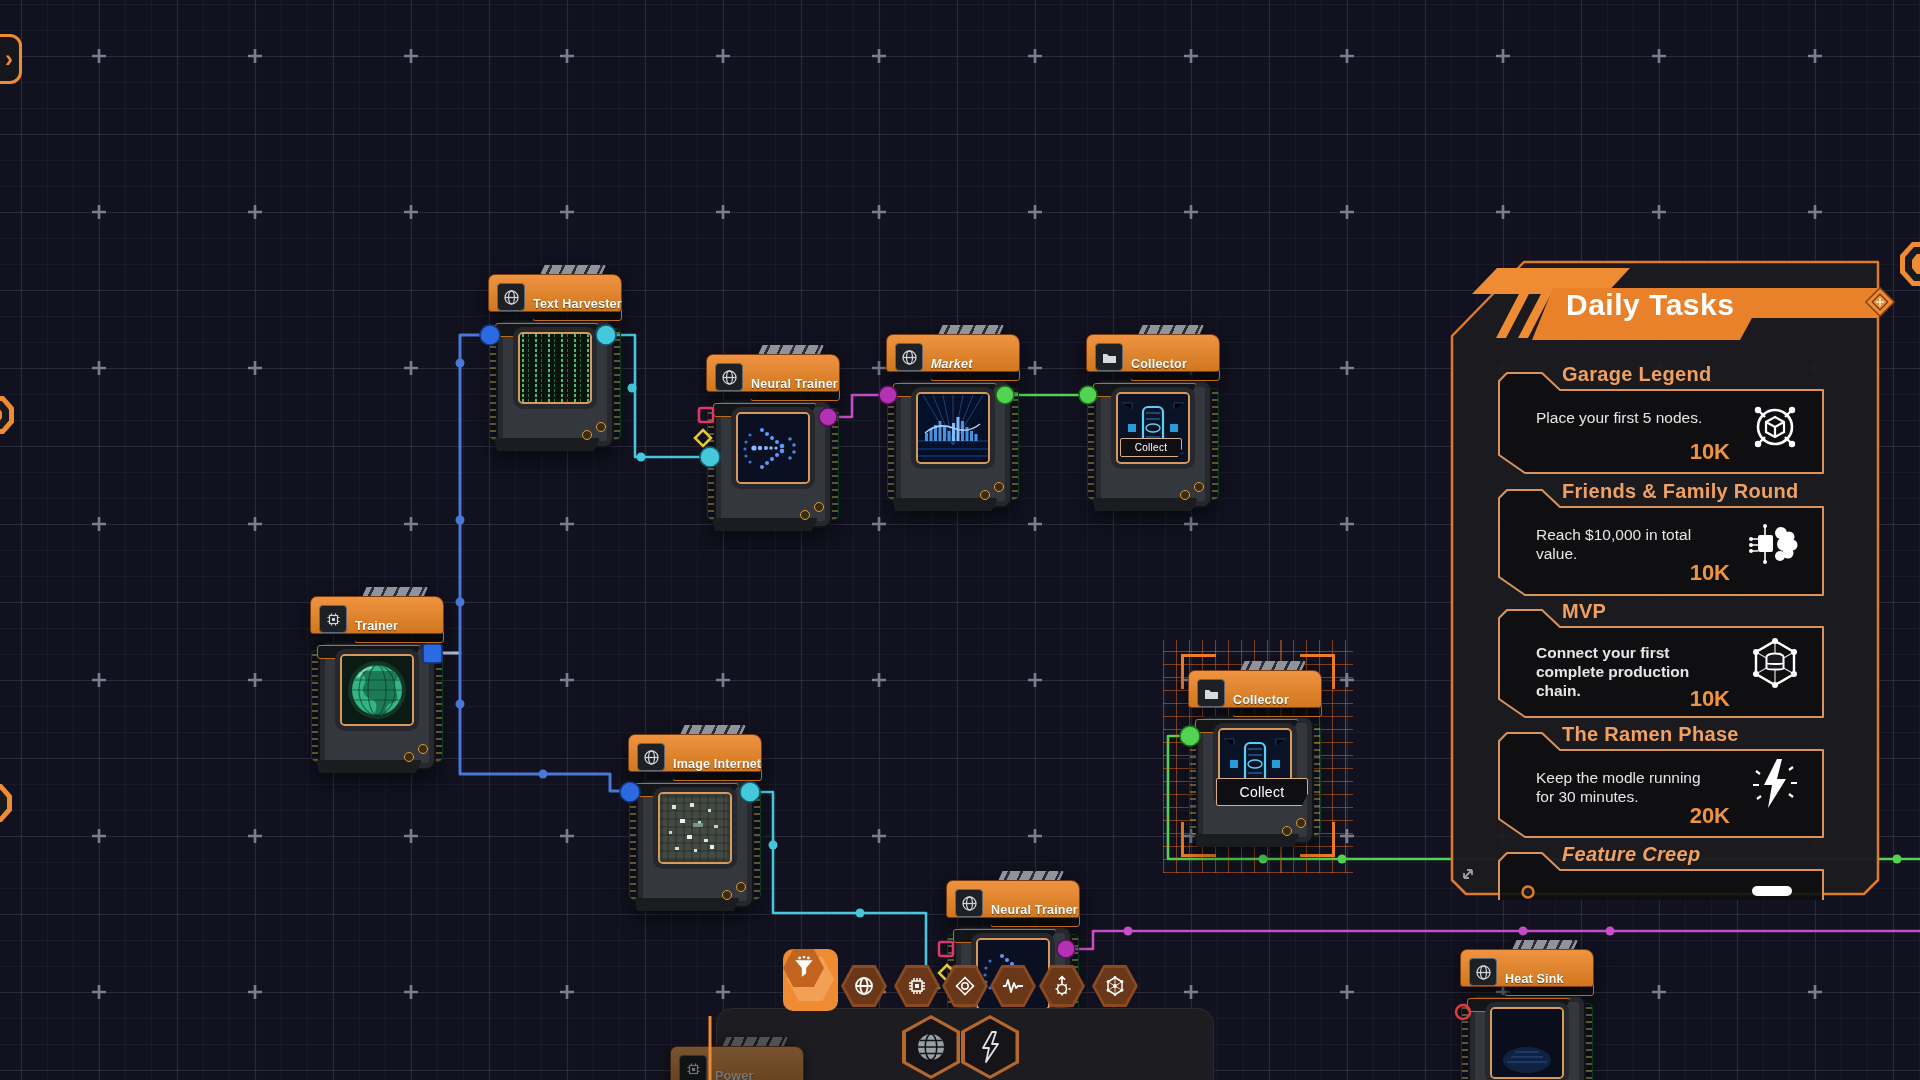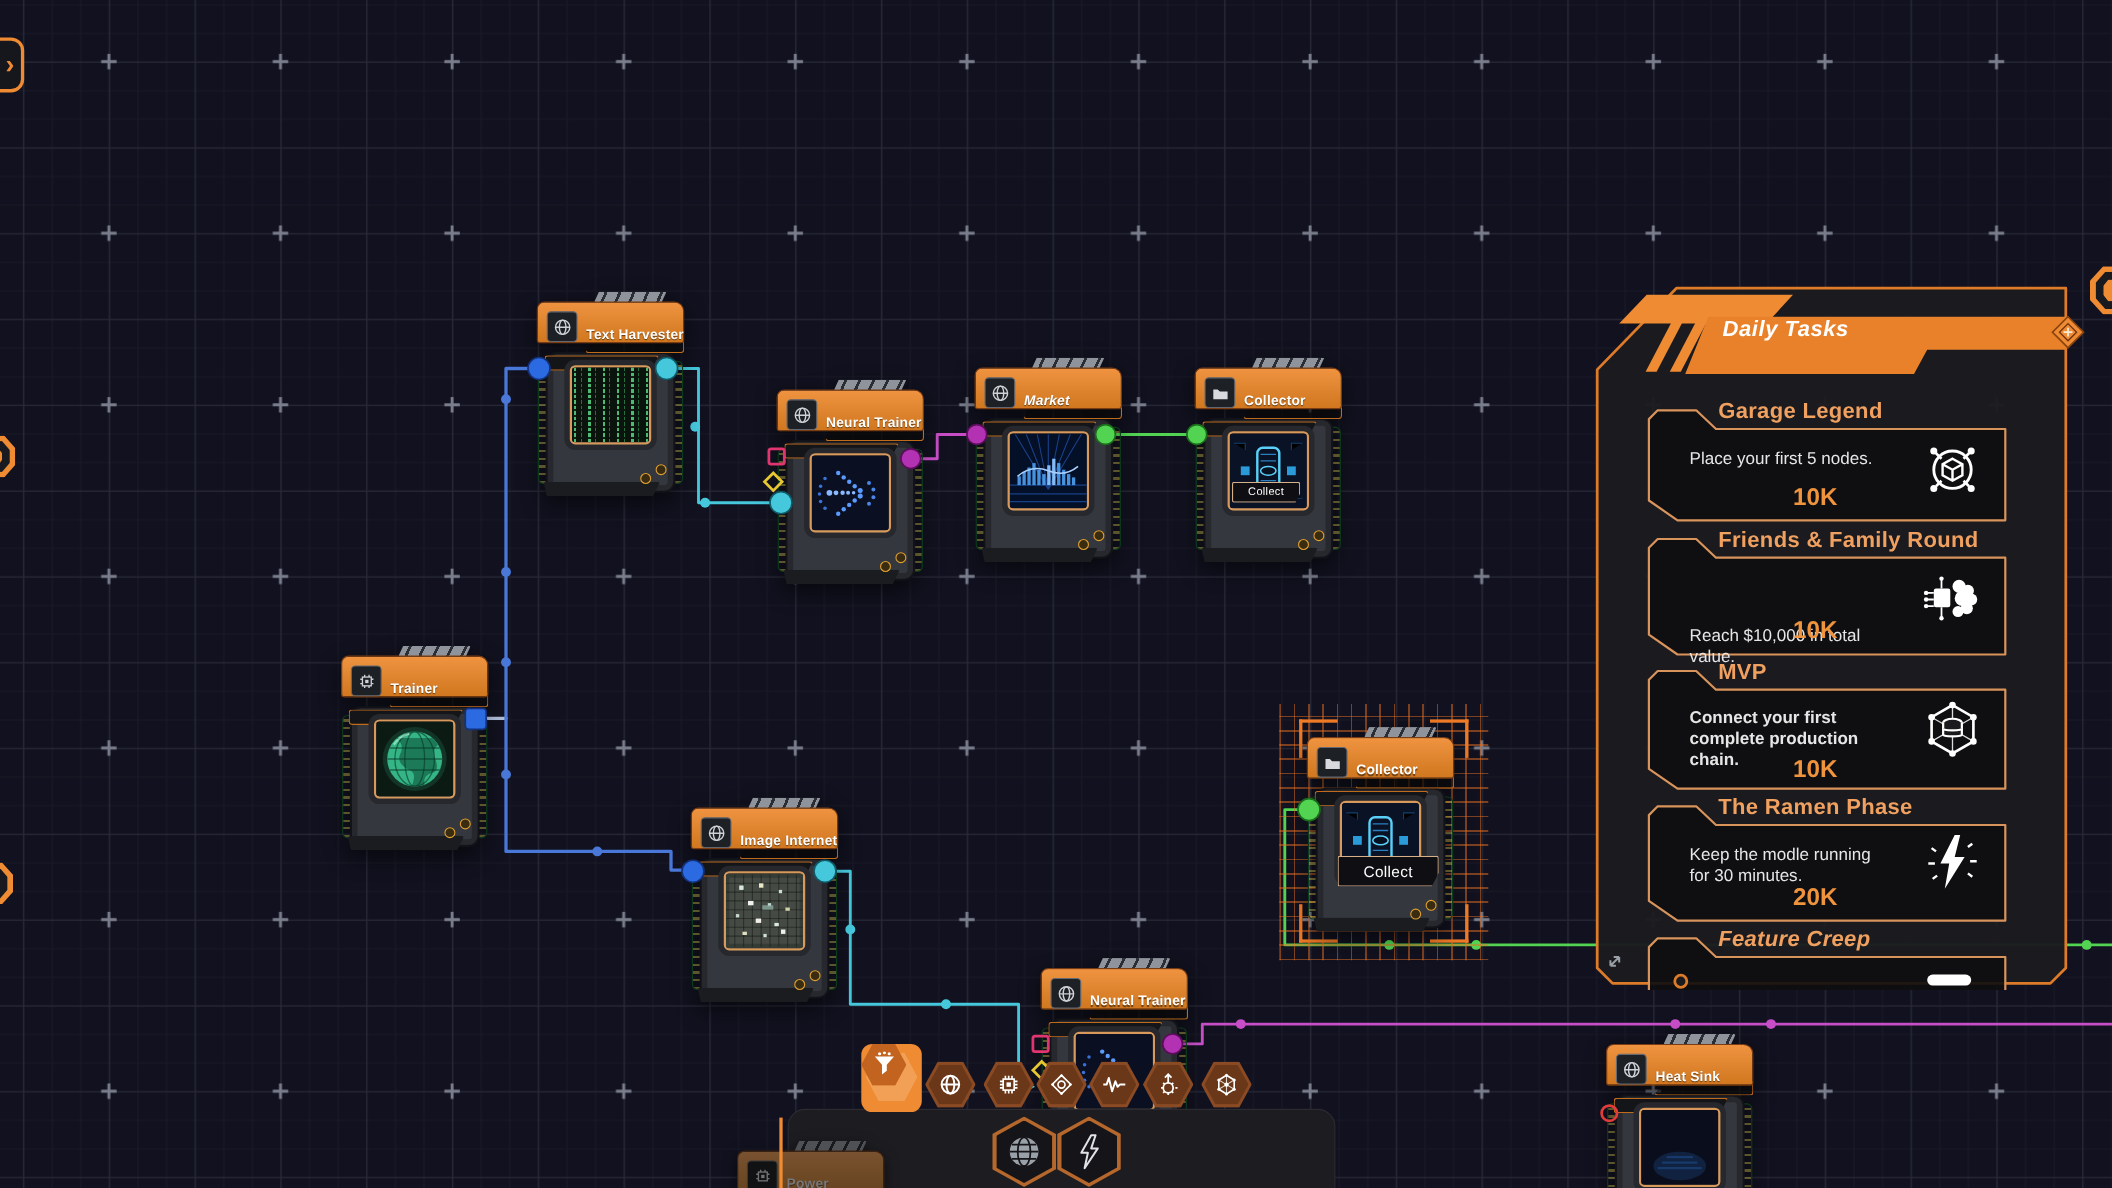--- a/index.html
+++ b/index.html
@@ -67,24 +67,24 @@
   .hextab .hexo{left:4px;top:8px;width:47px;height:44px;background:#f2a055;}
   .hextab .hexi{left:7px;top:11px;width:41px;height:38px;inset:auto;background:#c2641f;}
   .bighex{position:absolute;width:58px;height:64px;}
   .bighex .o{position:absolute;inset:0;clip-path:polygon(50% 0,100% 25%,100% 75%,50% 100%,0 75%,0 25%);background:#b5672c;}
   .bighex .i{position:absolute;inset:3.5px;clip-path:polygon(50% 0,100% 25%,100% 75%,50% 100%,0 75%,0 25%);
              background:#151519;display:flex;align-items:center;justify-content:center;}
 
   
   .panel{position:absolute;left:1450px;top:240px;width:470px;height:660px;}
   .panel .txt{position:absolute;pointer-events:none;}
-  .p-title{left:116px;top:48px;font-size:20px;font-weight:600;color:#fff;letter-spacing:.5px;font-style:italic;}
+  .p-title{left:116px;top:48px;font-size:30px;font-weight:600;color:#fff;letter-spacing:.5px;}
   .t-title{font-size:20px;font-weight:600;color:#f0a05f;letter-spacing:.3px;white-space:nowrap;}
   .t-desc{font-size:15.5px;color:#e6e6e6;width:172px;line-height:1.22;}
-  .t-reward{font-size:22px;font-weight:600;color:#ef933d;width:100px;}
+  .t-reward{font-size:22px;font-weight:600;color:#ef933d;width:100px;text-align:right;}
   .t-card{position:absolute;left:49px;width:324px;}
 
   
   .edgechev{position:absolute;left:-24px;top:34px;width:46px;height:50px;border:3px solid #ef8b33;
             border-radius:12px;background:#16161d;display:flex;align-items:center;justify-content:flex-end;
             color:#ef8b33;font-size:24px;font-weight:bold;padding-right:6px;box-sizing:border-box;}
   .oct{position:absolute;width:34px;height:38px;}
   .oct .o{position:absolute;inset:0;clip-path:polygon(30% 0,70% 0,100% 30%,100% 70%,70% 100%,30% 100%,0 70%,0 30%);background:#ef8b33;}
   .oct .i{position:absolute;inset:5px;clip-path:polygon(30% 0,70% 0,100% 30%,100% 70%,70% 100%,30% 100%,0 70%,0 30%);background:#191920;}
   .oct .c{position:absolute;inset:12px;clip-path:polygon(30% 0,70% 0,100% 30%,100% 70%,70% 100%,30% 100%,0 70%,0 30%);background:#ef8b33;}
@@ -780,21 +780,21 @@
     
     <div class="txt p-title">Daily Tasks</div>
 
     <div class="t-card" style="top:123px;">
       <div class="txt t-title" style="left:63px;top:0;">Garage Legend</div>
       <div class="txt t-desc" style="left:37px;top:46px;">Place your first 5 nodes.</div>
       <div class="txt t-reward" style="left:131px;top:76px;">10K</div>
     </div>
     <div class="t-card" style="top:240px;">
       <div class="txt t-title" style="left:63px;top:0;">Friends &amp; Family Round</div>
-      <div class="txt t-desc" style="left:37px;top:46px;margin-top:44px;">Reach $10,000 in total value.</div>
+      <div class="txt t-desc" style="left:37px;top:46px;">Reach $10,000 in total value.</div>
       <div class="txt t-reward" style="left:131px;top:80px;">10K</div>
     </div>
     <div class="t-card" style="top:360px;">
       <div class="txt t-title" style="left:63px;top:0;">MVP</div>
       <div class="txt t-desc" style="left:37px;top:44px;font-weight:bold;">Connect your first complete production chain.</div>
       <div class="txt t-reward" style="left:131px;top:86px;">10K</div>
     </div>
     <div class="t-card" style="top:483px;">
       <div class="txt t-title" style="left:63px;top:0;">The Ramen Phase</div>
       <div class="txt t-desc" style="left:37px;top:46px;">Keep the modle running for 30 minutes.</div>

